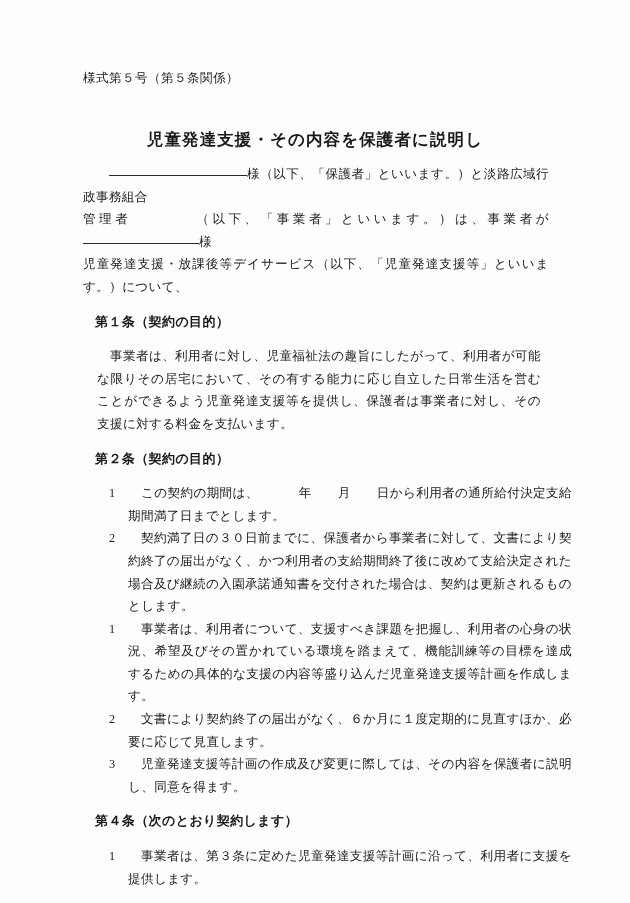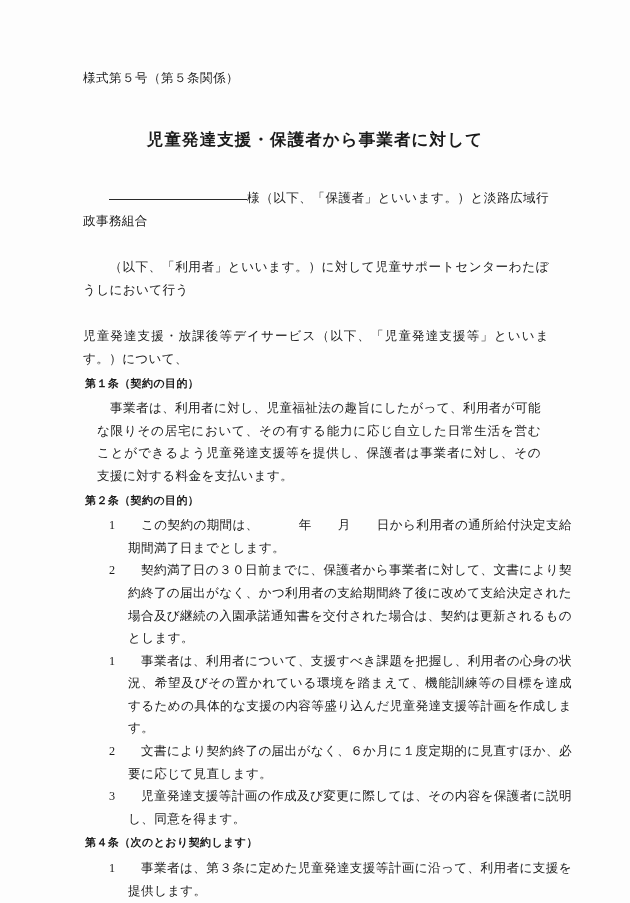--- a/index.html
+++ b/index.html
@@ -63,30 +63,29 @@
     text-align: justify;
     text-justify: inter-character;
     margin: 0;
   }
 
   
   .preamble .line {
     display: block;
     white-space: pre-wrap;
     text-align: justify;
-    margin-top: 24px;
   }
 
   
   .art-head {
-    font-size: 11px;
+    font-size: 13px;
     font-weight: bold;
     letter-spacing: 0.4px;
-    font-family: Liberation Mono, monospace;
-    margin: 2px;
+    font-family: Liberation Serif, serif;
+    margin: 12px;
     line-height: 22.6px;
     white-space: pre;
   }
 
   
   .art-body {
     font-size: 12.6px;
     line-height: 22.6px;
     letter-spacing: 0.35px;
     margin: 0 0 0 14px;
@@ -137,29 +136,29 @@
   .gap-md { display: inline-block; width: 40px; }
   .gap-lg { display: inline-block; width: 62px; }
 </style>
 </head>
 <body>
 
 <div class="page">
 
   <div class="form-no">様式第５号（第５条関係）</div>
 
-  <h1 class="doc-title">児童発達支援・保護者から事業者に対して</h1>
+  <h1 class="doc-title">児童発達支援・その内容を保護者に説明し</h1>
 
   <div class="body-block">
 
     <div class="para preamble">
       <span class="line"><span class="gap-sm"></span><span class="blank blank-long"></span><span>様（以下、「保護者」といいます。）と淡路広域行政事務組合</span></span>
 
-
-      <span class="line"><span class="gap-sm"></span><span>（以下、「利用者」といいます。）に対して児童サポートセンターわたぼうしにおいて行う</span></span>
+      <span class="line"><span>管理者</span><span class="gap-lg"></span><span>（以下、「事業者」といいます。）は、事業者が</span><span class="blank blank-mid"></span><span>様</span></span>
+
 
       <span class="line"><span>児童発達支援・放課後等デイサービス（以下、「児童発達支援等」といいます。）について、</span></span>
 
     </div>
 
     <p class="art-head">第１条（契約の目的）</p>
     <p class="art-body">事業者は、利用者に対し、児童福祉法の趣旨にしたがって、利用者が可能な限りその居宅において、その有する能力に応じ自立した日常生活を営むことができるよう児童発達支援等を提供し、保護者は事業者に対し、その支援に対する料金を支払います。</p>
 
     <p class="art-head">第２条（契約の目的）</p>
 

